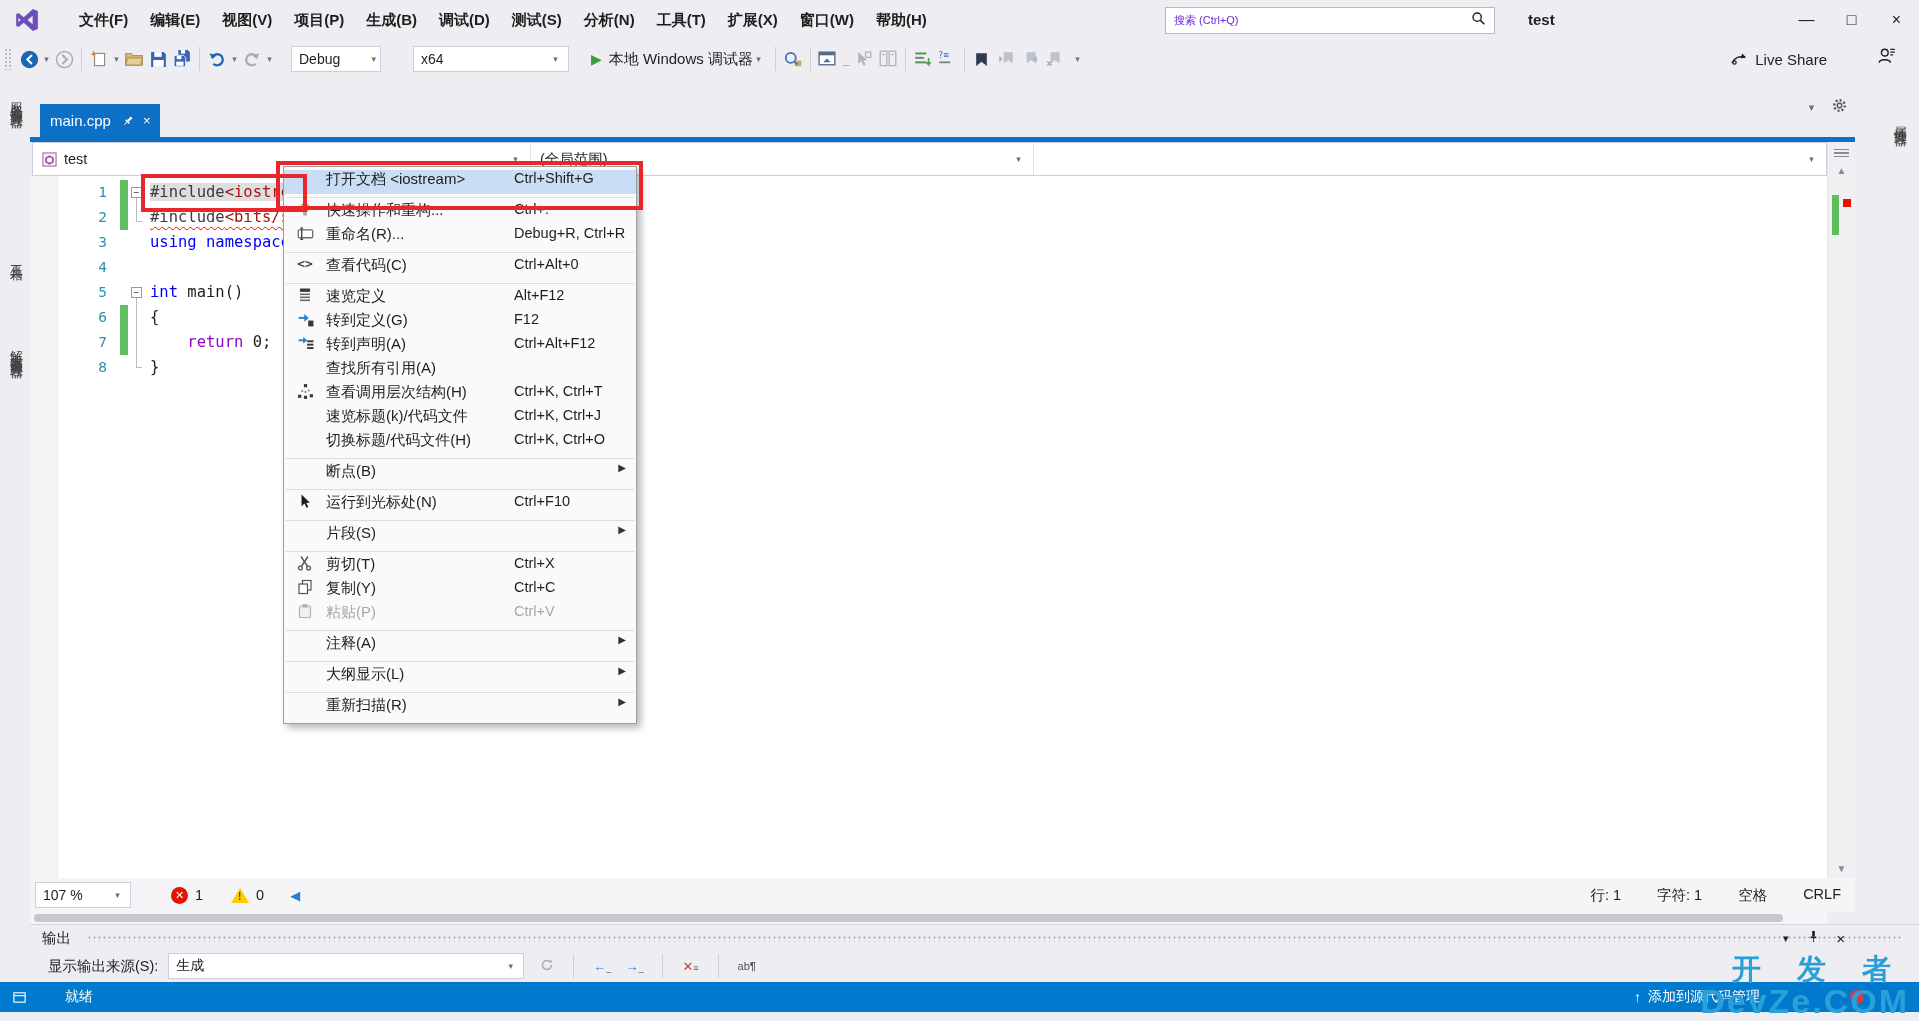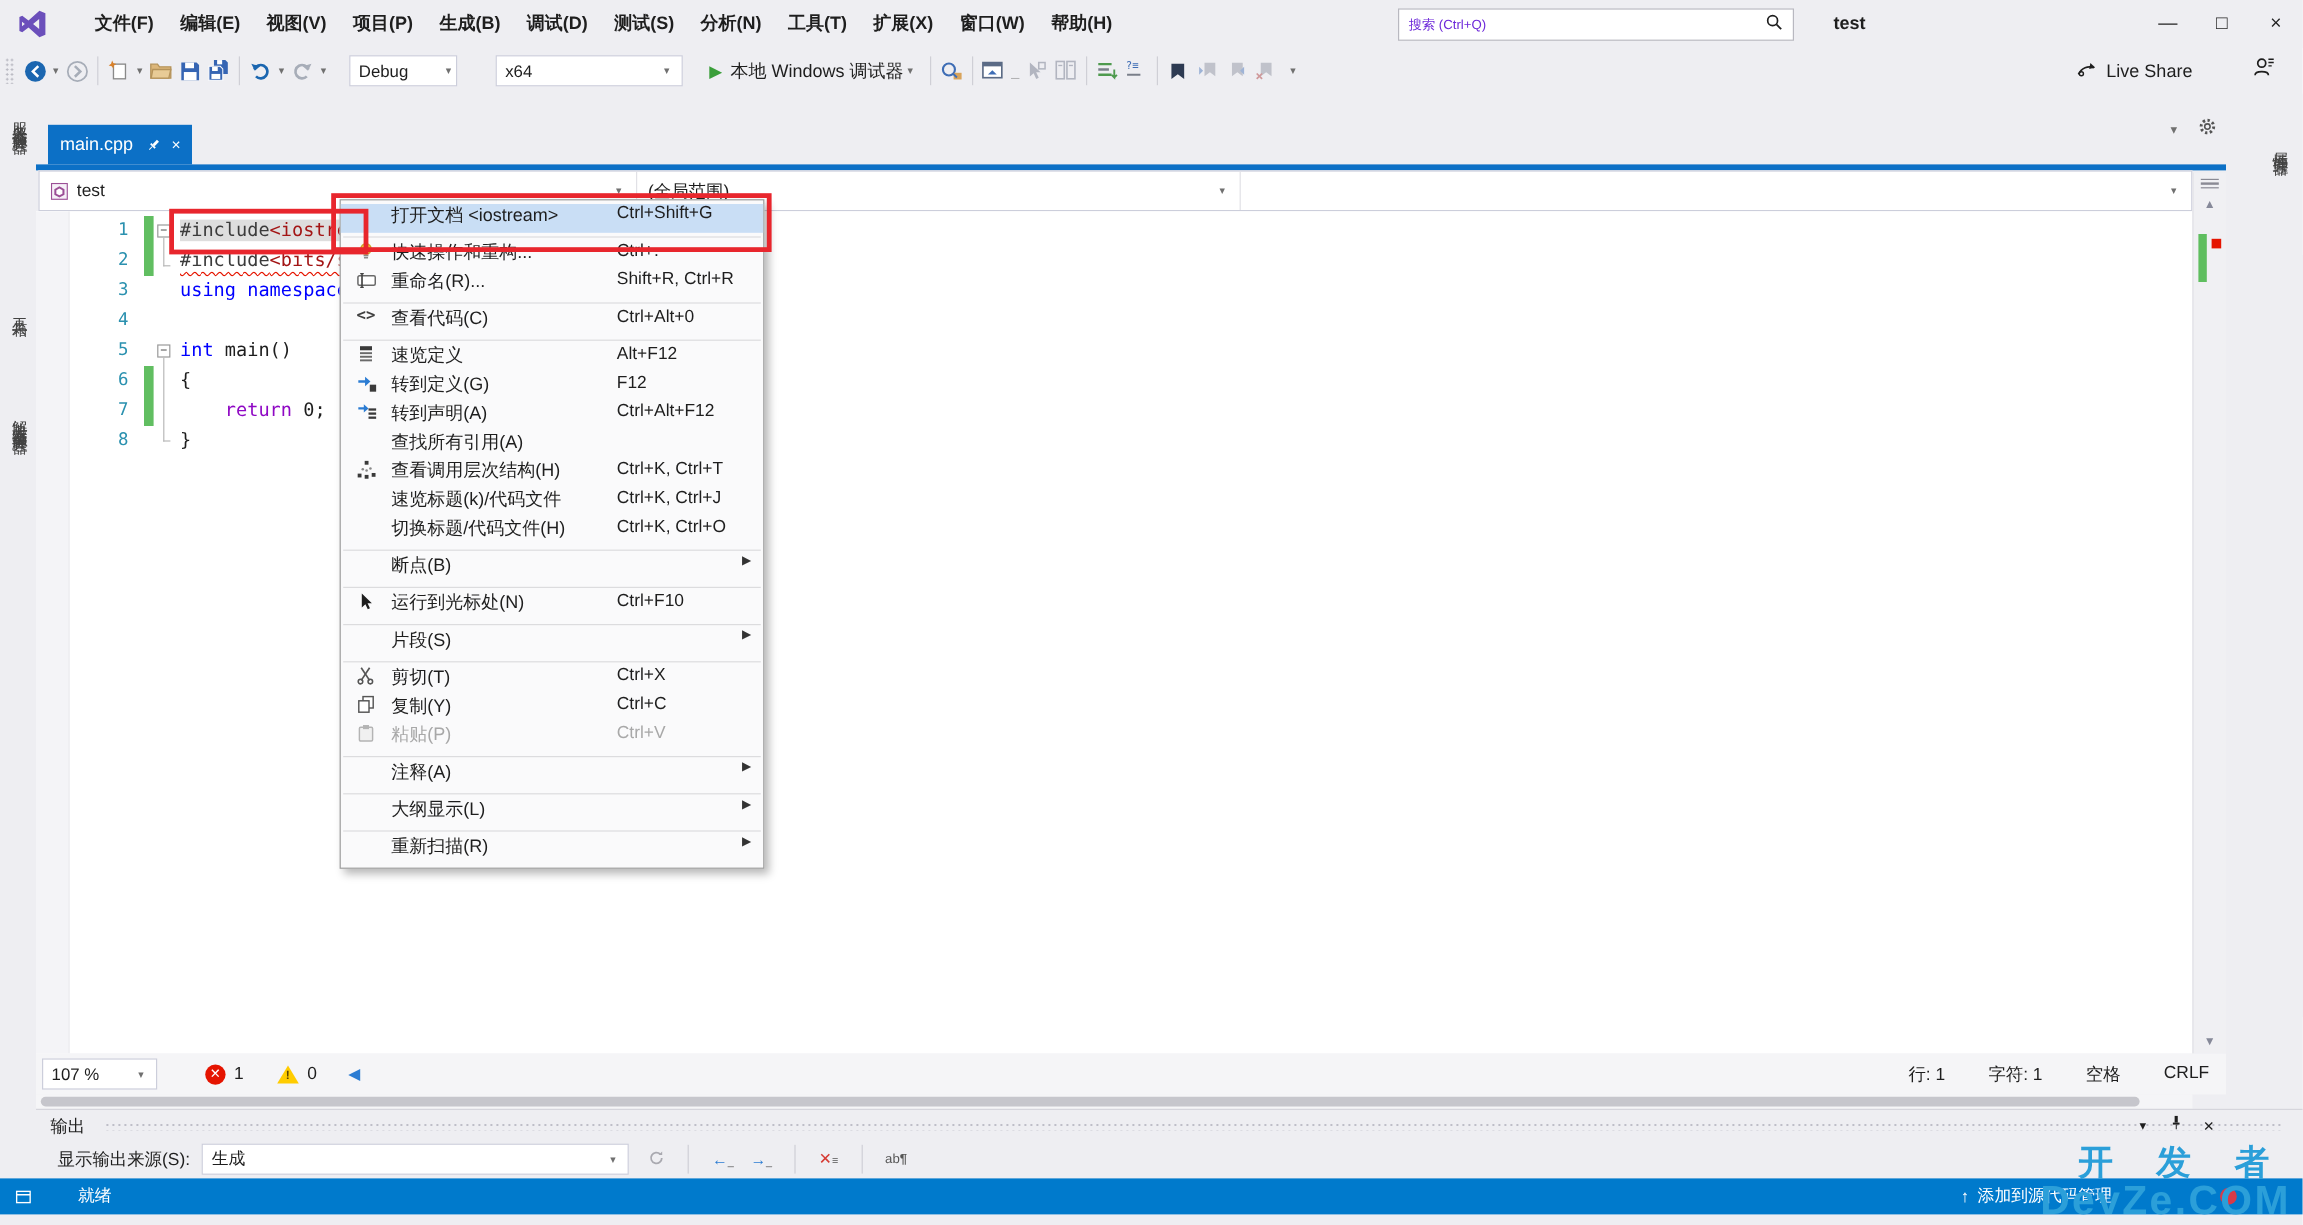--- a/index.html
+++ b/index.html
@@ -566,21 +566,21 @@
       <div class="mi">
         <span class="ico">
           <svg width="17" height="17" viewBox="0 0 16 16">
             <rect x="1.2" y="4.5" width="13.6" height="7.5" rx="1.2" fill="#fff" stroke="#6A6A6A" stroke-width="1.2"></rect>
             <line x1="4.4" y1="2.8" x2="4.4" y2="13.6" stroke="#444" stroke-width="1.3"></line>
             <line x1="3" y1="2.8" x2="5.8" y2="2.8" stroke="#444"></line>
             <line x1="3" y1="13.6" x2="5.8" y2="13.6" stroke="#444"></line>
           </svg>
         </span>
         <span class="lbl">重命名(R)...</span>
-        <span class="sc">Shift+R, Ctrl+R</span>
+        <span class="sc">Debug+R, Ctrl+R</span>
       </div>
       <div class="msep"></div>
       <div class="mi">
         <span class="ico">
           <span class="codeglyph">&lt;&gt;</span>
         </span>
         <span class="lbl">查看代码(C)</span>
         <span class="sc">Ctrl+Alt+0</span>
       </div>
       <div class="msep"></div>

